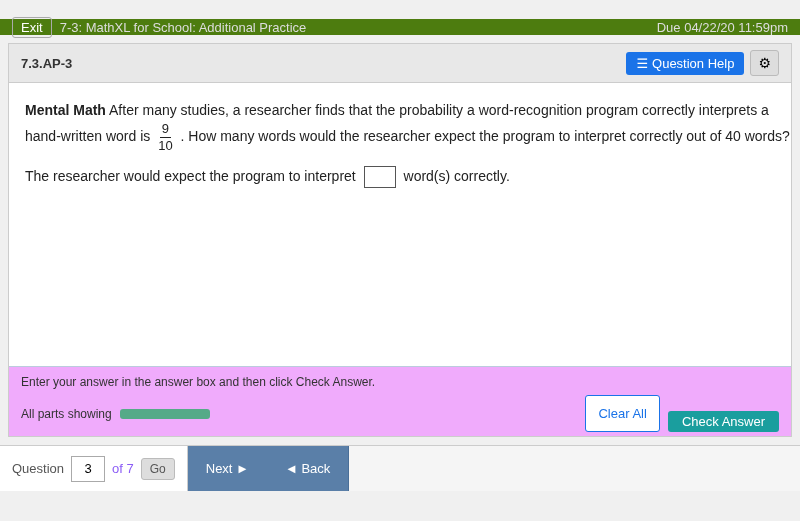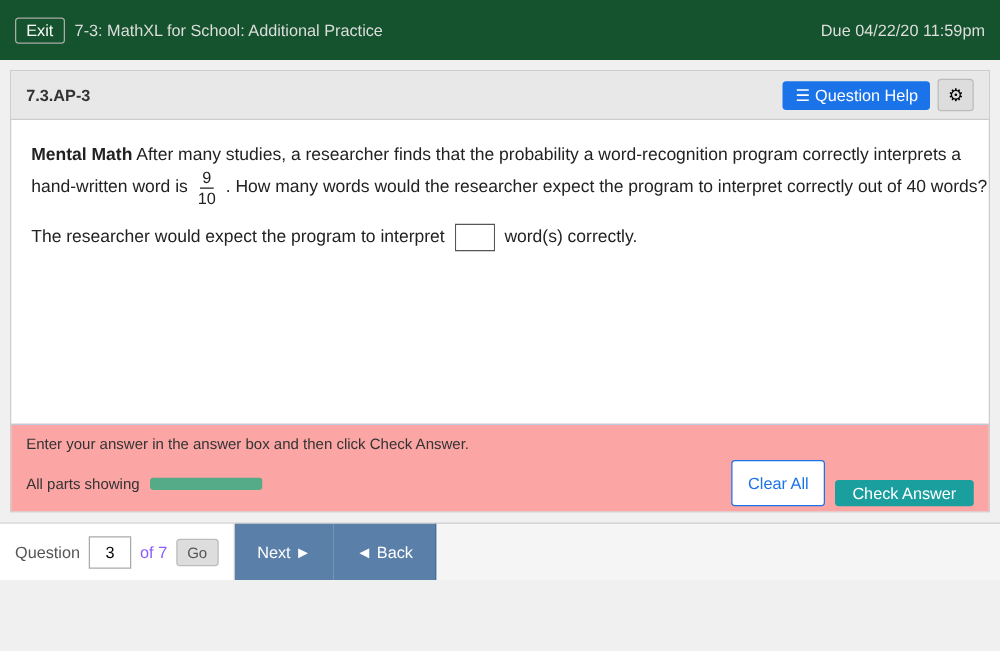--- a/index.html
+++ b/index.html
@@ -1,46 +1,47 @@
 <!DOCTYPE html>
 <html><head>
   <meta charset="utf-8">
   <style>
     * { box-sizing: border-box; margin: 0; padding: 0; }
     body { font-family: Arial, sans-serif; font-size: 14px; background: #f0f0f0; width: 800px; height: 521px; overflow: hidden; }
 
     
     #top-bar {
-      background: #14532d;
-      color: white;
-      height: 48px;
+      background: #4d7c0f;
+      color: white;
+      height: 16px;
       display: flex;
       align-items: center;
       justify-content: space-between;
       padding: 0 12px;
+      margin-top: 19px;
     }
     #top-bar-left { display: flex; align-items: center; gap: 8px; }
     #exit-btn {
       background: transparent;
       border: 1px solid #aaa;
       color: white;
       padding: 2px 8px;
       cursor: pointer;
       border-radius: 3px;
       font-size: 13px;
     }
     #top-title { font-size: 13px; color: #ddd; }
     #due-date { font-size: 13px; color: #ddd; }
 
     
     #main {
       background: white;
       margin: 8px;
       border: 1px solid #ccc;
-      height: 354px;
+      height: 394px;
       display: flex;
       flex-direction: column;
     }
 
     
     #question-header {
       background: #e8e8e8;
       border-bottom: 1px solid #ccc;
       padding: 6px 12px;
       display: flex;
@@ -109,21 +110,21 @@
       width: 30px;
       height: 20px;
       border: none;
       outline: none;
       font-size: 13px;
       text-align: center;
     }
 
     
     #bottom-info {
-      background: #fca5a5;
+      background: #f0abfc;
       border-top: 1px solid #bcd;
       padding: 8px 12px 4px 12px;
       font-size: 12px;
       color: #333;
     }
     #enter-hint { margin-bottom: 6px; }
     #parts-row {
       display: flex;
       align-items: center;
       justify-content: space-between;

